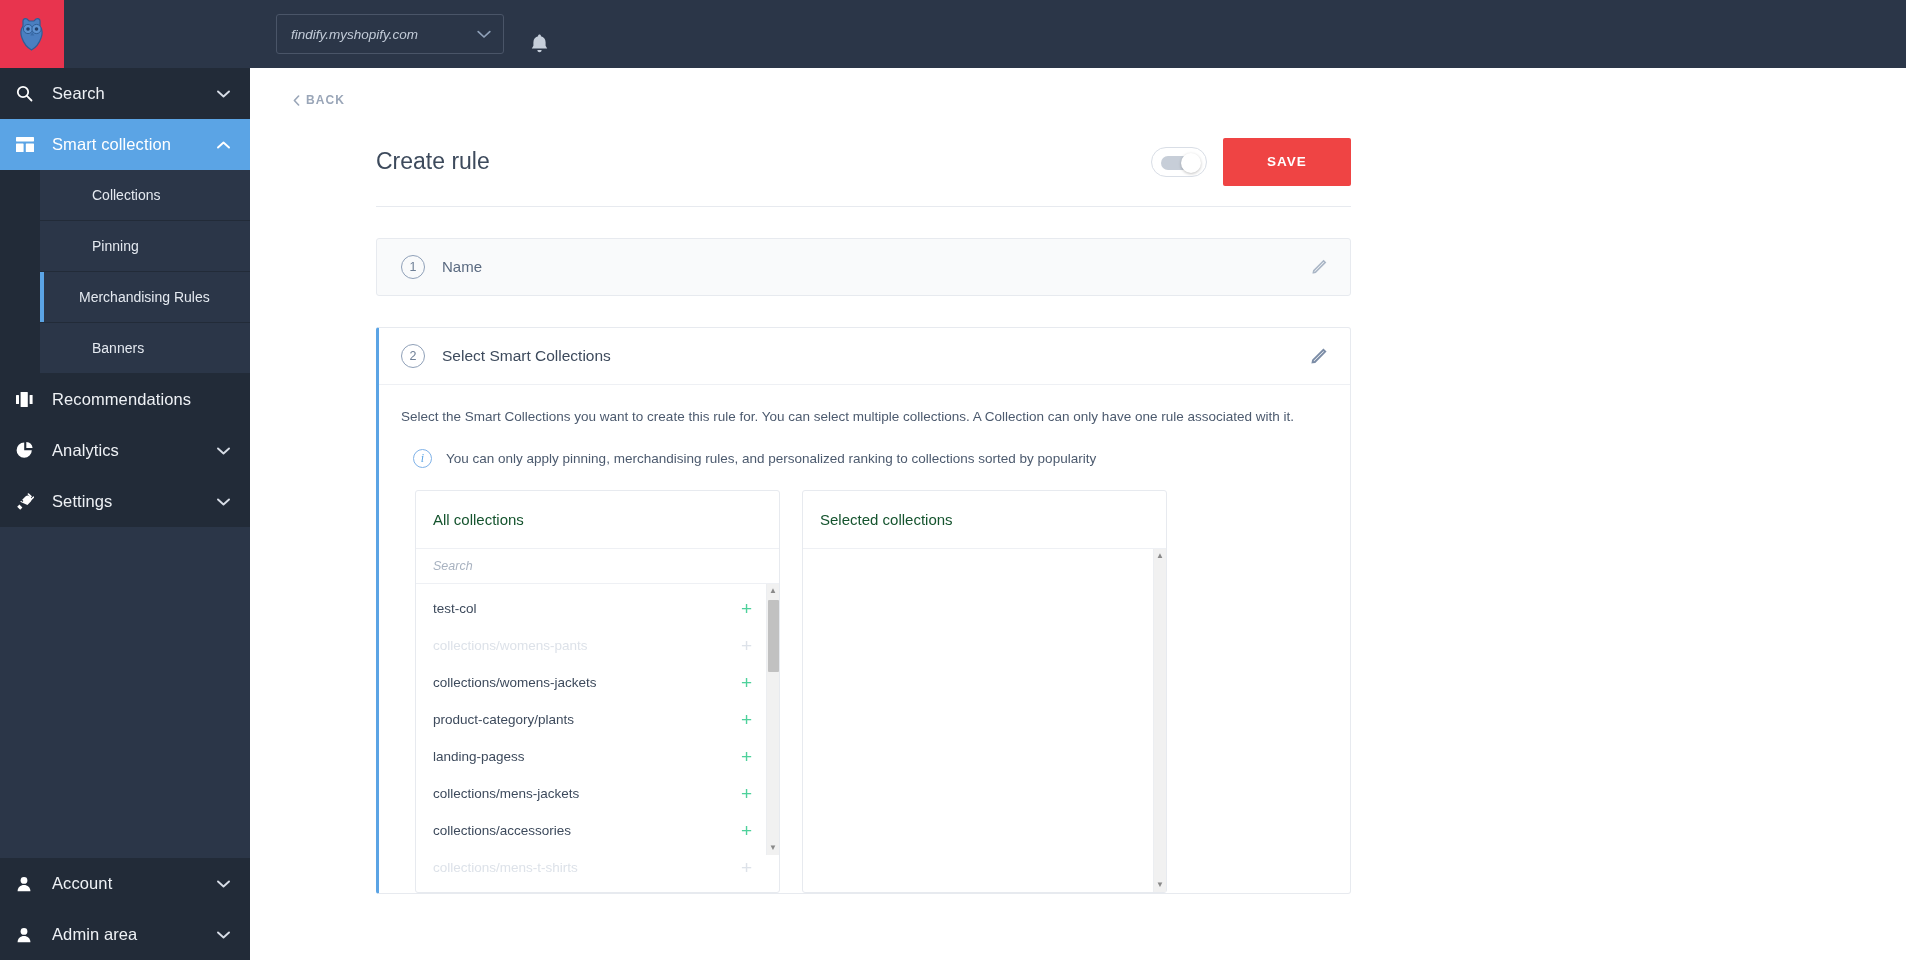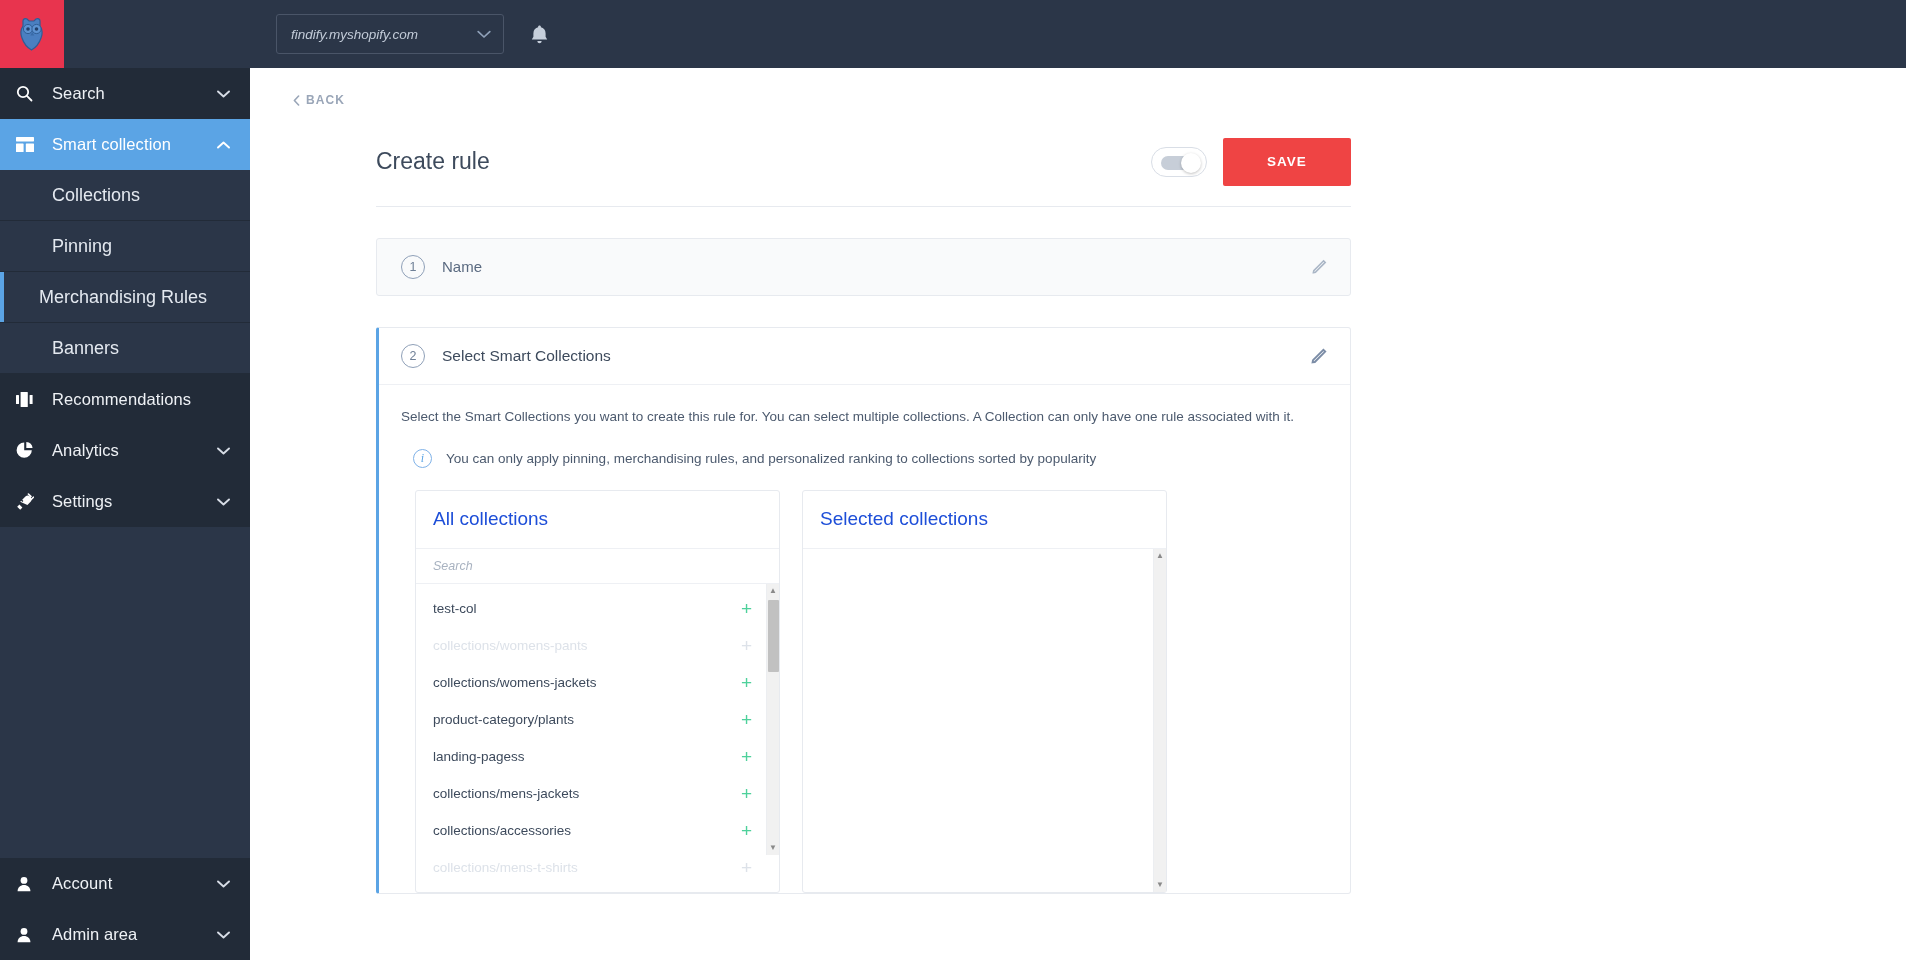--- a/index.html
+++ b/index.html
@@ -46,25 +46,26 @@
   .nav-item .nav-chev { color: #d7dde6; display: flex; align-items: center; }
 
   .nav-item.active { background: #5ba4e5; color: #ffffff; }
   .nav-item.active .nav-chev { color: #ffffff; }
 
   .sub-item {
     height: 51px;
     display: flex; align-items: center;
     padding-left: 52px;
     color: #e4e9f0;
-    font-size: 18px;
+    font-size: 14px;
     background: #2b3648;
     border-bottom: 1px solid #222b38;
     cursor: pointer;
     position: relative;
+    margin-left: 40px;
   }
   .sub-item.selected::before {
     content: ""; position: absolute; left: 0; top: 0; bottom: 0;
     width: 4px; background: #5ba4e5;
   }
   .sub-item.selected { background: #2b3648; padding-left: 39px; }
 
   .sidebar-fill { flex: 1; background: #2b3648; }
   .sidebar-bottom { background: #222b38; }
 
@@ -79,21 +80,21 @@
     padding: 0 44px 0 26px;
     z-index: 4;
   }
   .brand-block { display: flex; flex-direction: column; justify-content: center; }
   .brand-env {
     color: #e8344e; font-size: 11.5px; letter-spacing: 1.1px;
     font-weight: bold; margin-bottom: 2px;
   }
   .brand-title { color: #ffffff; font-size: 23px; letter-spacing: .2px; }
 
-  .topbar-right { display: flex; align-items: center; gap: 26px; }
+  .topbar-right { display: flex; align-items: flex-end; gap: 26px; }
   .store-select {
     width: 228px; height: 40px;
     border: 1px solid #4a5568; border-radius: 3px;
     display: flex; align-items: center; justify-content: space-between;
     padding: 0 12px 0 14px;
     color: #c2cbd8; font-size: 13.5px; font-style: italic;
     cursor: pointer;
   }
   .bell { color: #c6cfdb; cursor: pointer; }
 
@@ -187,21 +188,21 @@
   .info-text { font-size: 13.5px; color: #4c5a6e; }
 
   .panels { display: flex; gap: 22px; margin-top: 22px; padding: 0 14px 0 14px; }
   .panel {
     width: 365px;
     border: 1px solid #e7eaef; border-radius: 3px;
     background: #ffffff; display: flex; flex-direction: column;
   }
   .panel-head {
     height: 58px; display: flex; align-items: center; padding-left: 17px;
-    font-size: 19px; color: #1d4ed8; border-bottom: 1px solid #eef0f4;
+    font-size: 15px; color: #14532d; border-bottom: 1px solid #eef0f4;
   }
   .panel-search {
     height: 35px; display: flex; align-items: center; padding-left: 17px;
     border-bottom: 1px solid #eef0f4;
   }
   .panel-search input {
     border: none; outline: none; width: 90%;
     font-size: 12.5px; color: #3d4a5c; font-family: inherit;
     font-style: italic; background: transparent;
   }

